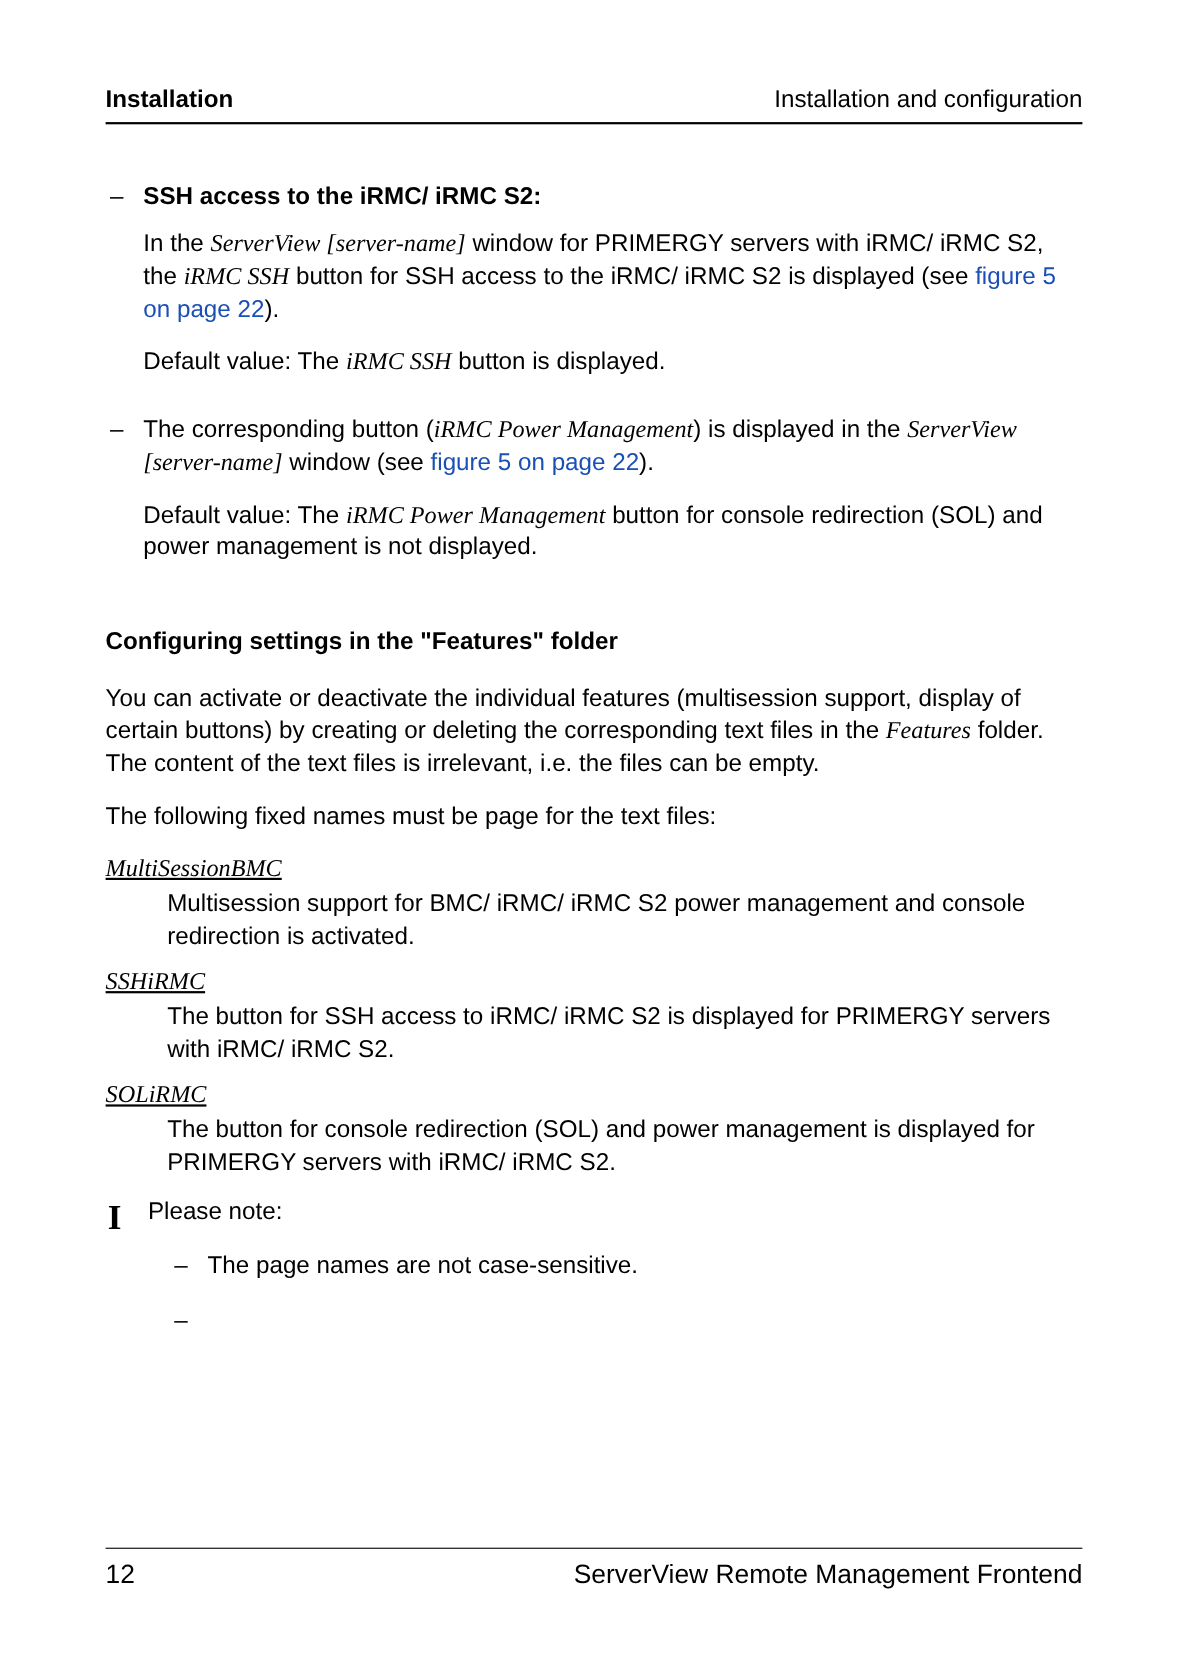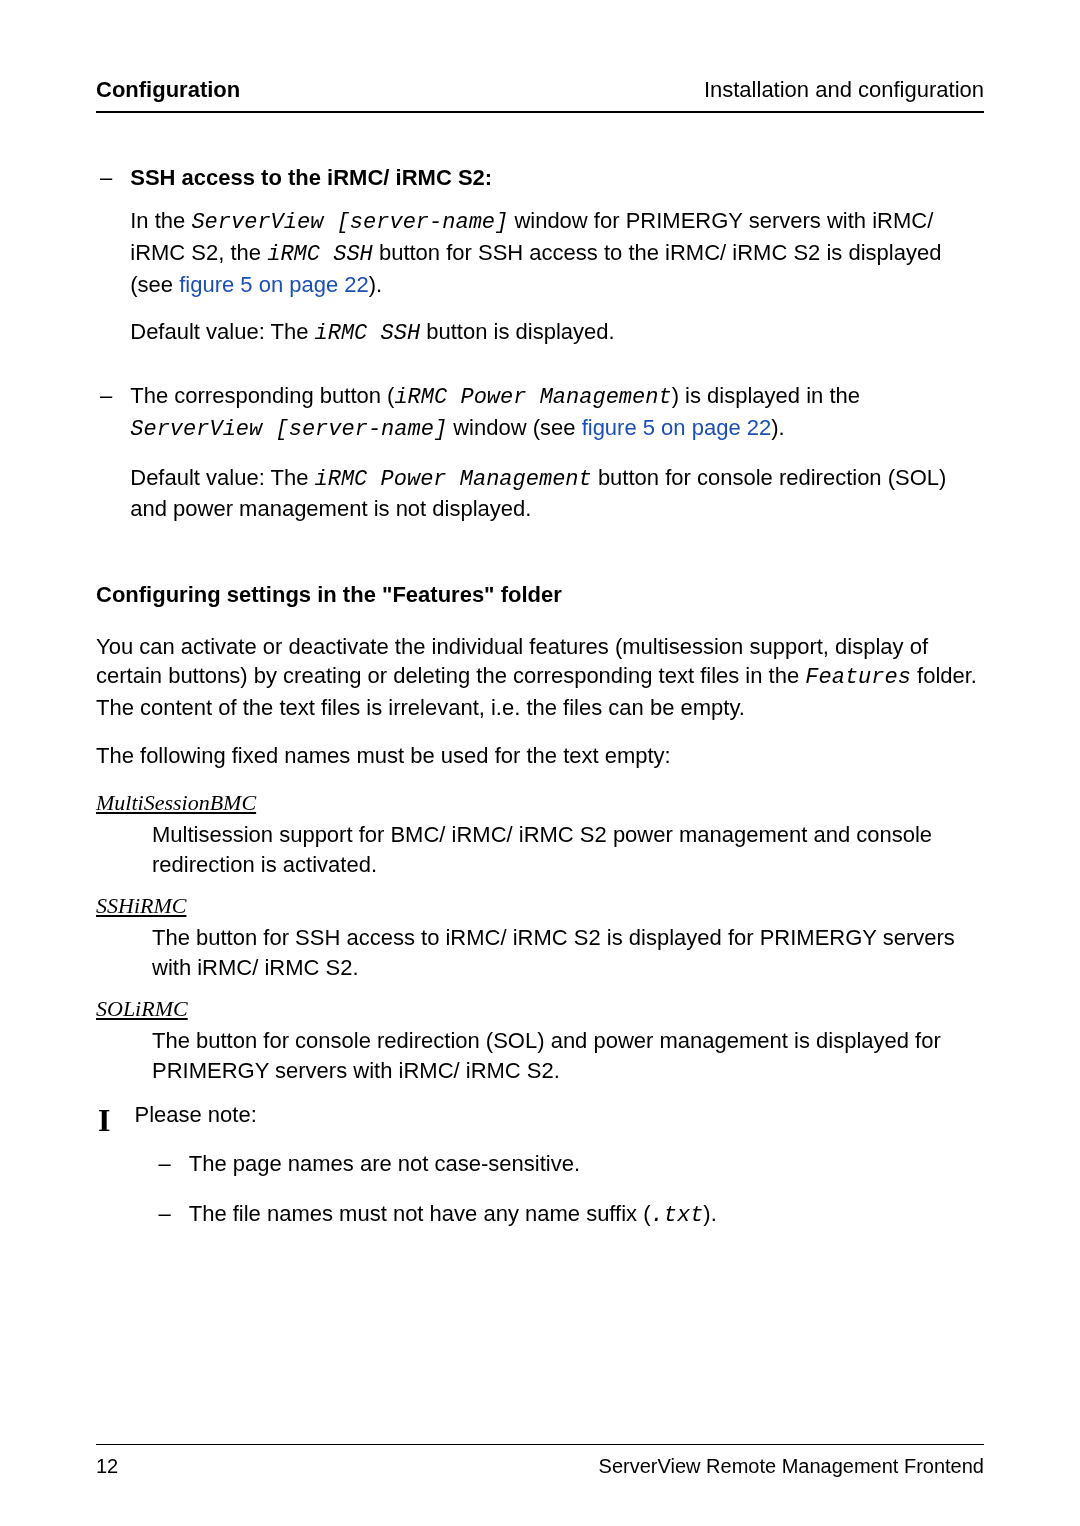--- a/index.html
+++ b/index.html
@@ -41,21 +41,21 @@
       flex: 1;
     }
     .bullet-title {
       font-weight: bold;
       margin-bottom: 14px;
     }
     .para {
       margin-bottom: 18px;
     }
     .italic {
-      font-family: Liberation Mono, monospace;
+      font-family: Liberation Serif, serif;
       font-style: italic;
     }
     .link {
       color: #1a4fb5;
     }
     .heading {
       font-weight: bold;
       margin-top: 38px;
       margin-bottom: 22px;
     }
@@ -89,35 +89,35 @@
     .sub-dash {
       display: flex;
       margin-top: 20px;
       margin-left: 24px;
     }
     .sub-dash .dash {
       margin-right: 18px;
     }
     .footer {
       position: absolute;
-      bottom: 46px;
+      bottom: 78px;
       left: 96px;
       right: 96px;
       border-top: 1.5px solid #000;
       padding-top: 8px;
       display: flex;
       justify-content: space-between;
-      font-size: 20px;
+      font-size: 24px;
     }
   </style>
 </head>
 <body>
 
 <div class="header">
-  <span class="header-left">Configuration</span>
+  <span class="header-left">Installation</span>
   <span>Installation and configuration</span>
 </div>
 
 <div class="bullet-dash">
   <span class="dash">–</span>
   <div class="bullet-content">
     <div class="bullet-title">SSH access to the iRMC/ iRMC S2:</div>
     <div class="para">
       <span>In the </span><span class="italic">ServerView [server-name]</span><span> window for PRIMERGY servers with iRMC/ iRMC S2, the </span><span class="italic">iRMC SSH</span><span> button for SSH access to the iRMC/ iRMC S2 is displayed (see </span><span class="link">figure 5 on page 22</span><span>).</span>
     </div>
@@ -138,42 +138,41 @@
     </div>
   </div>
 </div>
 
 <div class="heading">Configuring settings in the "Features" folder</div>
 
 <div class="para">
   <span>You can activate or deactivate the individual features (multisession support, display of certain buttons) by creating or deleting the corresponding text files in the </span><span class="italic">Features</span><span> folder. The content of the text files is irrelevant, i.e. the files can be empty.</span>
 </div>
 
-<div class="para">The following fixed names must be used for the text empty:</div>
+<div class="para">The following fixed names must be page for the text files:</div>
 
 <div class="def-term">MultiSessionBMC</div>
 <div class="def-body">Multisession support for BMC/ iRMC/ iRMC S2 power management and console redirection is activated.</div>
 
 <div class="def-term">SSHiRMC</div>
 <div class="def-body">The button for SSH access to iRMC/ iRMC S2 is displayed for PRIMERGY servers with iRMC/ iRMC S2.</div>
 
 <div class="def-term">SOLiRMC</div>
 <div class="def-body">The button for console redirection (SOL) and power management is displayed for PRIMERGY servers with iRMC/ iRMC S2.</div>
 
 <div class="note-block">
   <span class="note-i">I</span>
   <div class="note-content">
     <div>Please note:</div>
     <div class="sub-dash">
       <span class="dash">–</span>
       <span>The page names are not case-sensitive.</span>
     </div>
     <div class="sub-dash">
       <span class="dash">–</span>
-      <span><span>The file names must not have any name suffix (</span><span class="italic">.txt</span><span>).</span></span>
     </div>
   </div>
 </div>
 
 <div class="footer">
   <span>12</span>
   <span>ServerView Remote Management Frontend</span>
 </div>
 
 </body></html>

